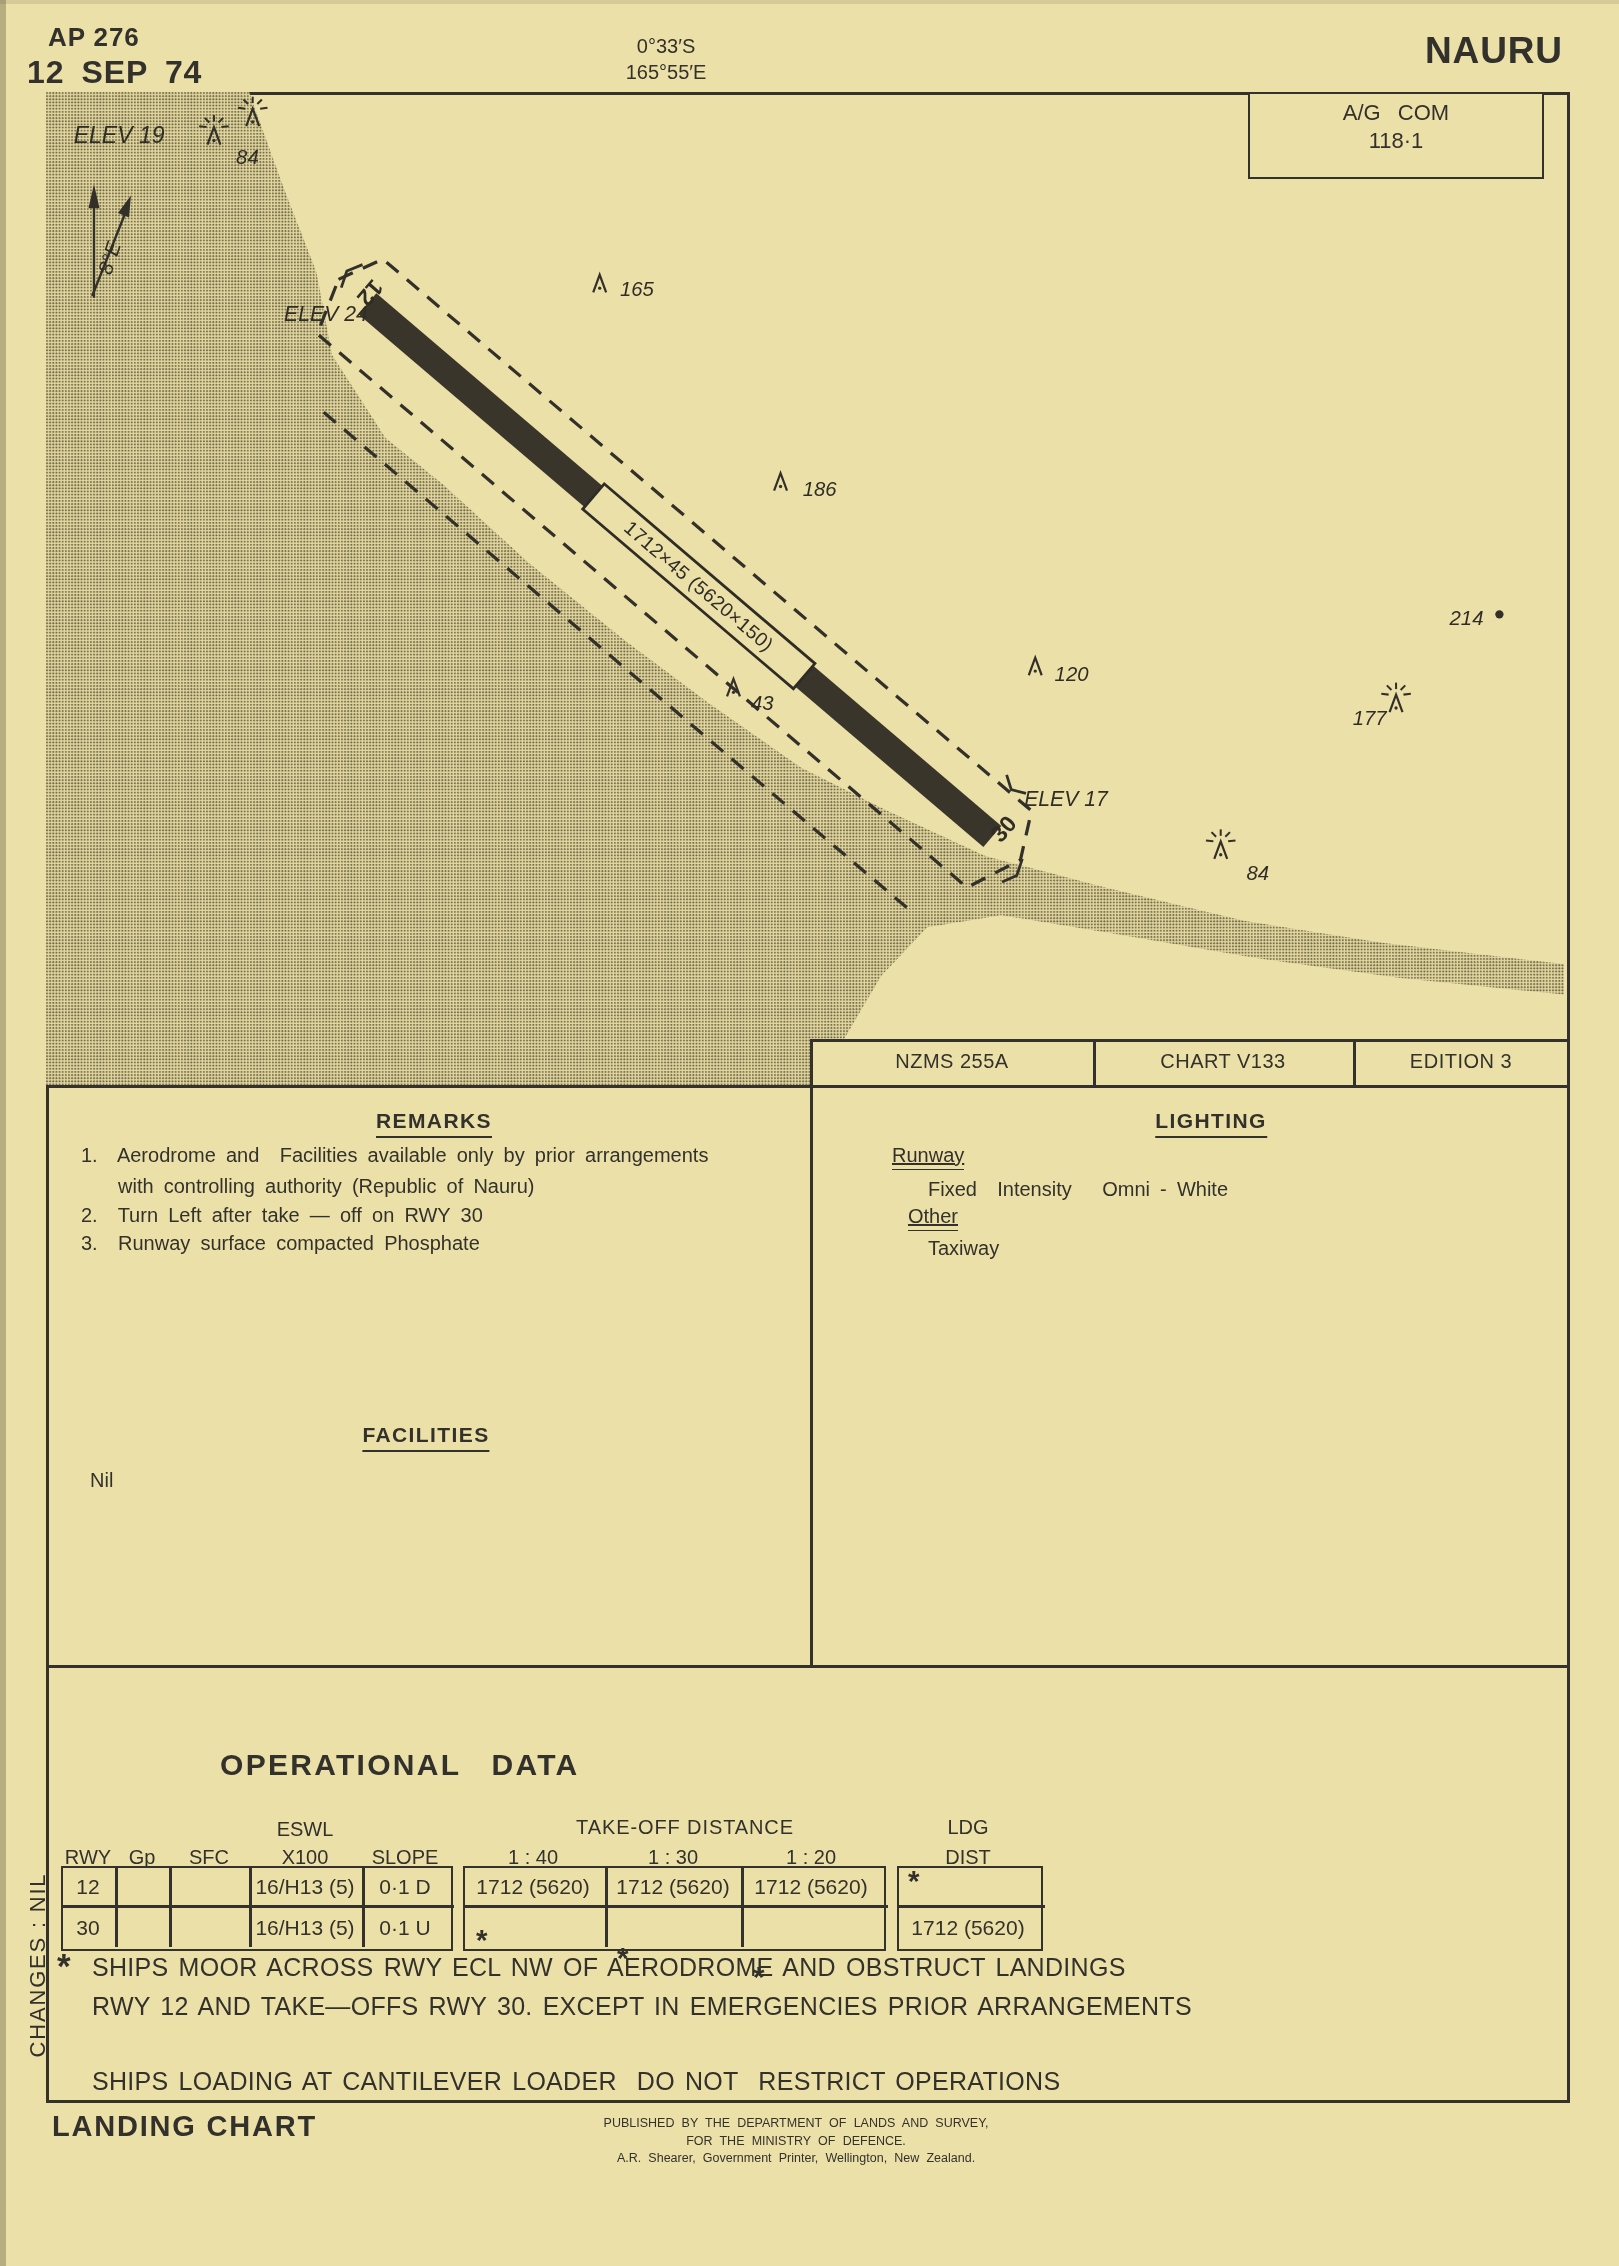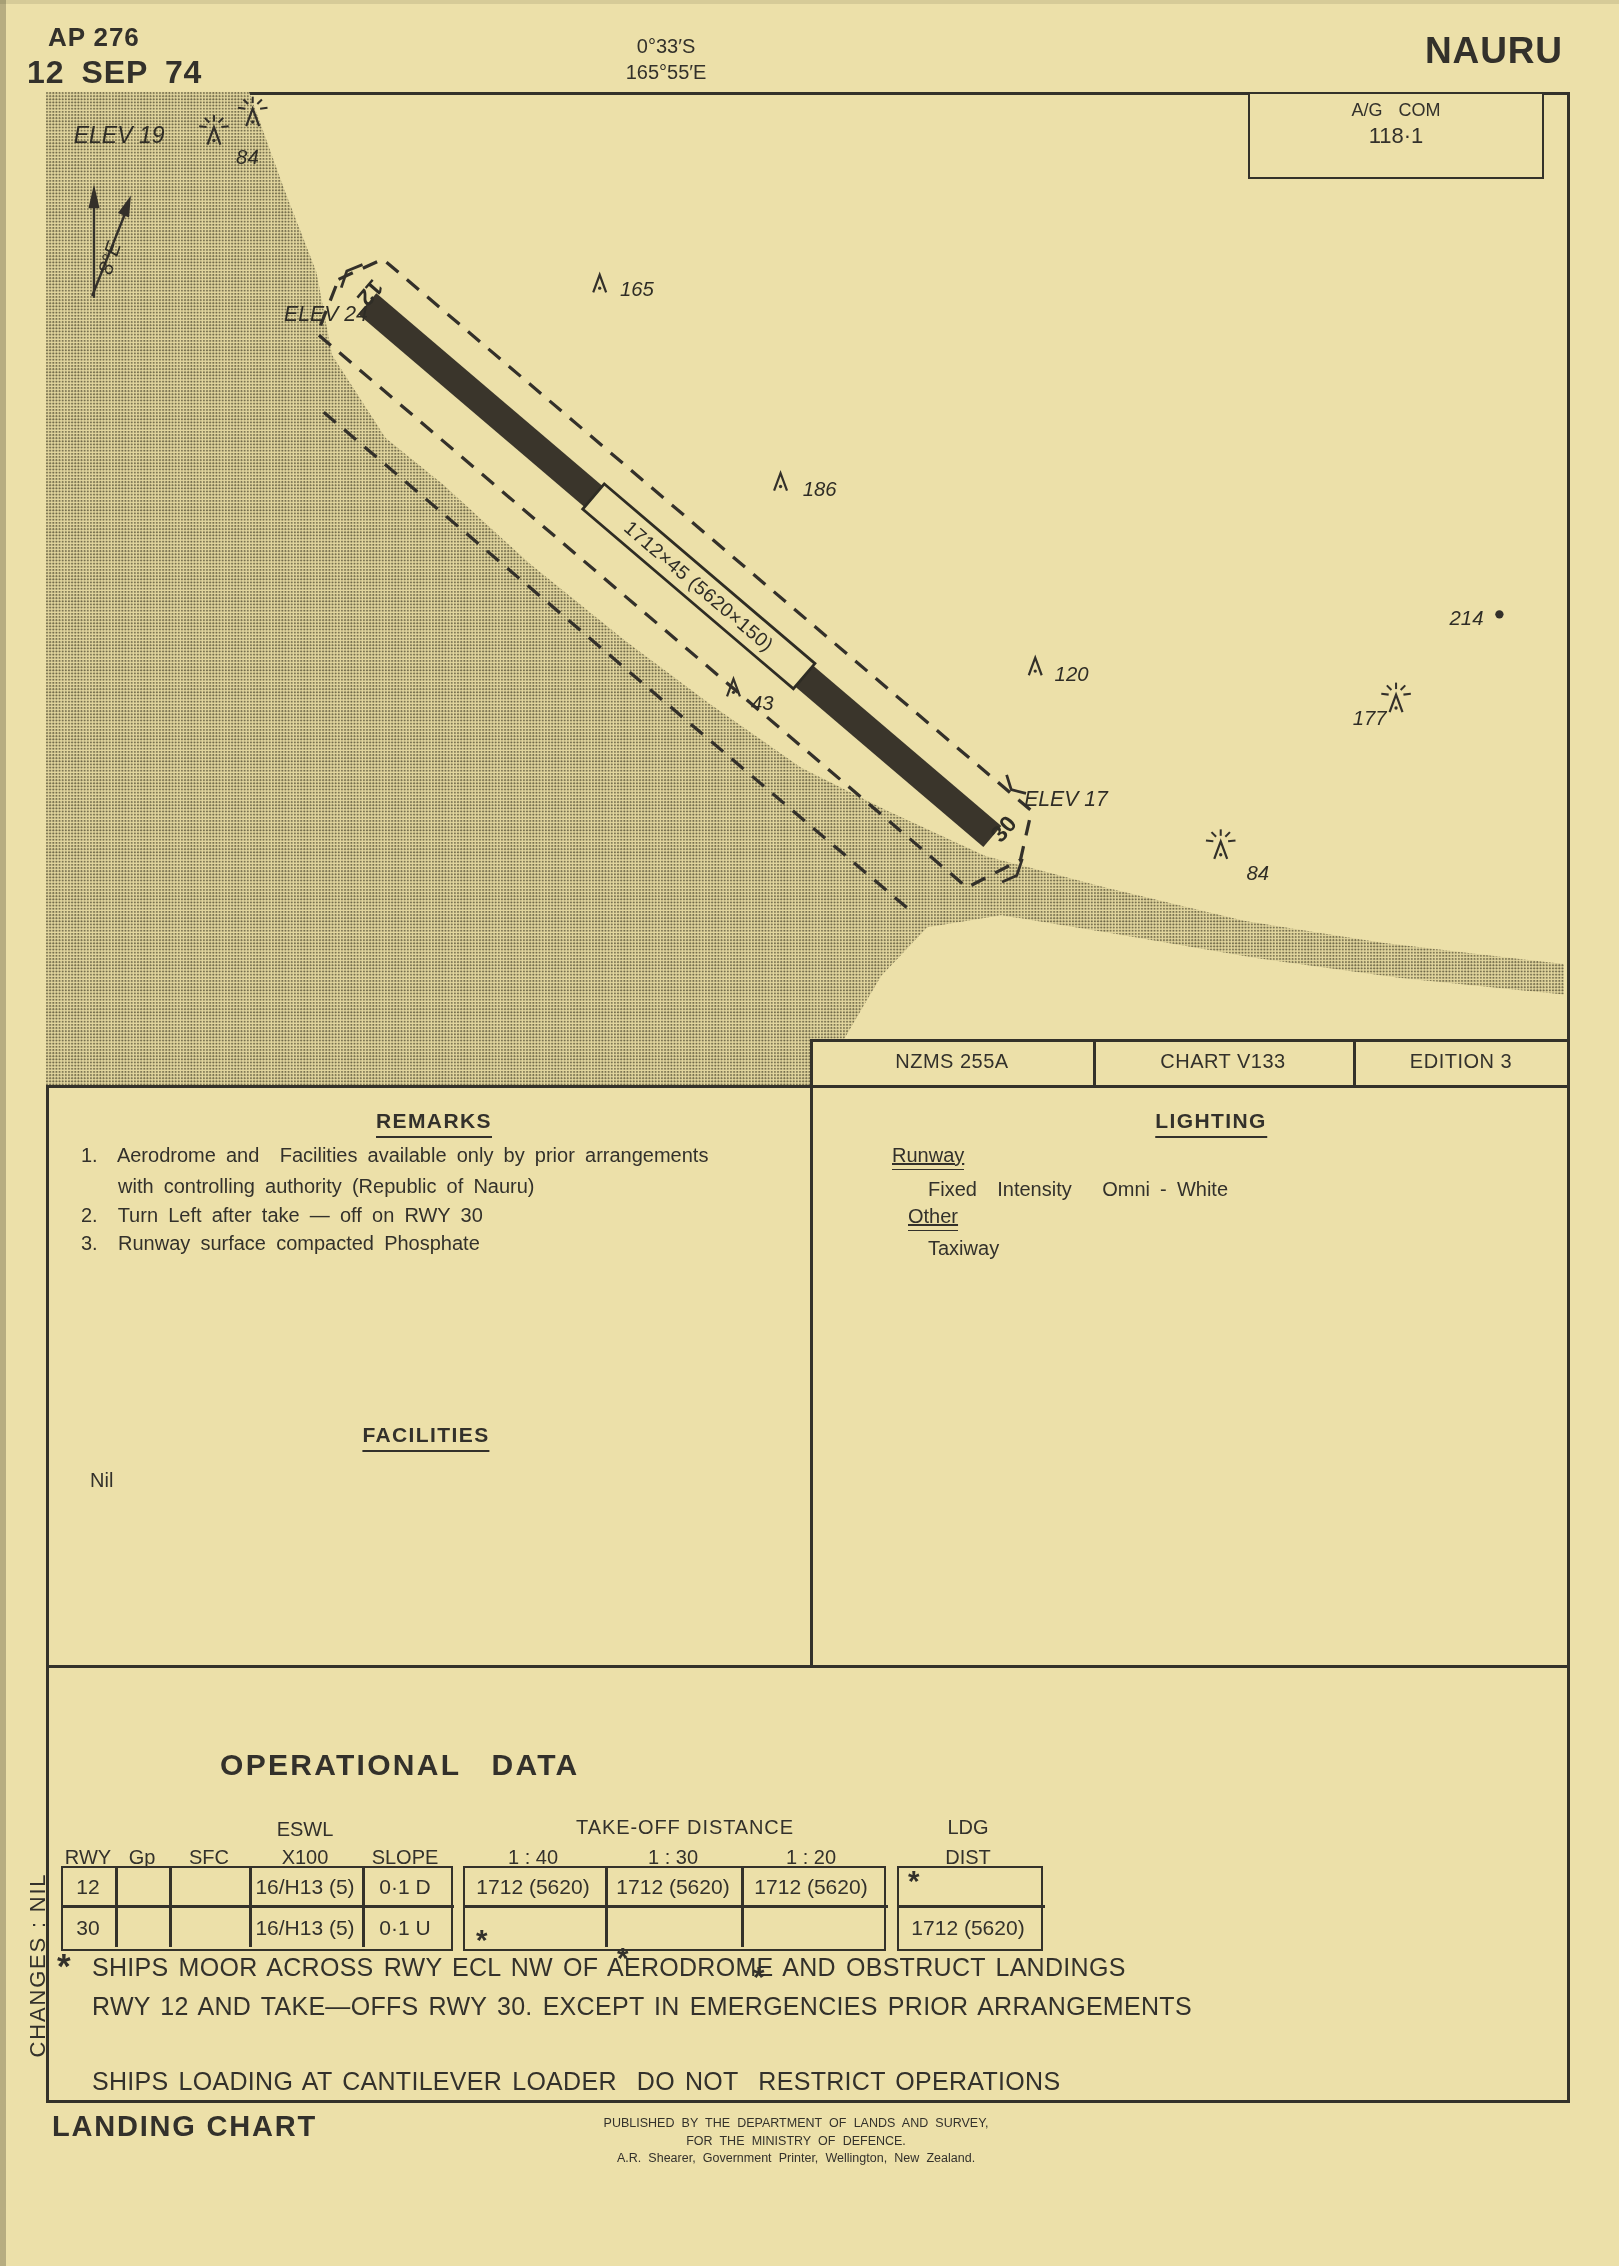--- a/index.html
+++ b/index.html
@@ -14,21 +14,21 @@
   
   .ap{left:48px;top:22px;font-size:26px;font-weight:bold;letter-spacing:0.9px;}
   .dt{left:27px;top:54px;font-size:32px;font-weight:bold;letter-spacing:0.9px;word-spacing:7.4px;}
   .coords{left:666px;top:33px;text-align:center;font-size:20px;line-height:26px;}
   .title{right:57px;top:29.5px;font-size:37px;font-weight:bold;letter-spacing:0.9px;}
 
   
   .line{background:#34322a;}
   .outer{left:46px;top:92px;width:1518px;height:2005px;border:3.7px solid #34322a;}
   .combox{left:1248px;top:92px;width:292px;height:83px;border:2.8px solid #34322a;text-align:center;}
-  .combox .l1{margin-top:5.5px;font-size:18px;word-spacing:11px;}
+  .combox .l1{margin-top:5.5px;font-size:22px;word-spacing:11px;}
   .combox .l2{margin-top:2.8px;font-size:22px;}
 
   
   .bartext{font-size:20px;font-weight:500;letter-spacing:0.5px;}
 
   
   .h-ul{font-size:21px;font-weight:bold;letter-spacing:1.4px;border-bottom:2.8px solid #33312b;padding-bottom:2.8px;}
   .sub-ul{border-bottom:1.8px solid #33312b;padding-bottom:1.8px;text-decoration:underline;}
   .body22{font-size:20px;word-spacing:4.6px;}
 

